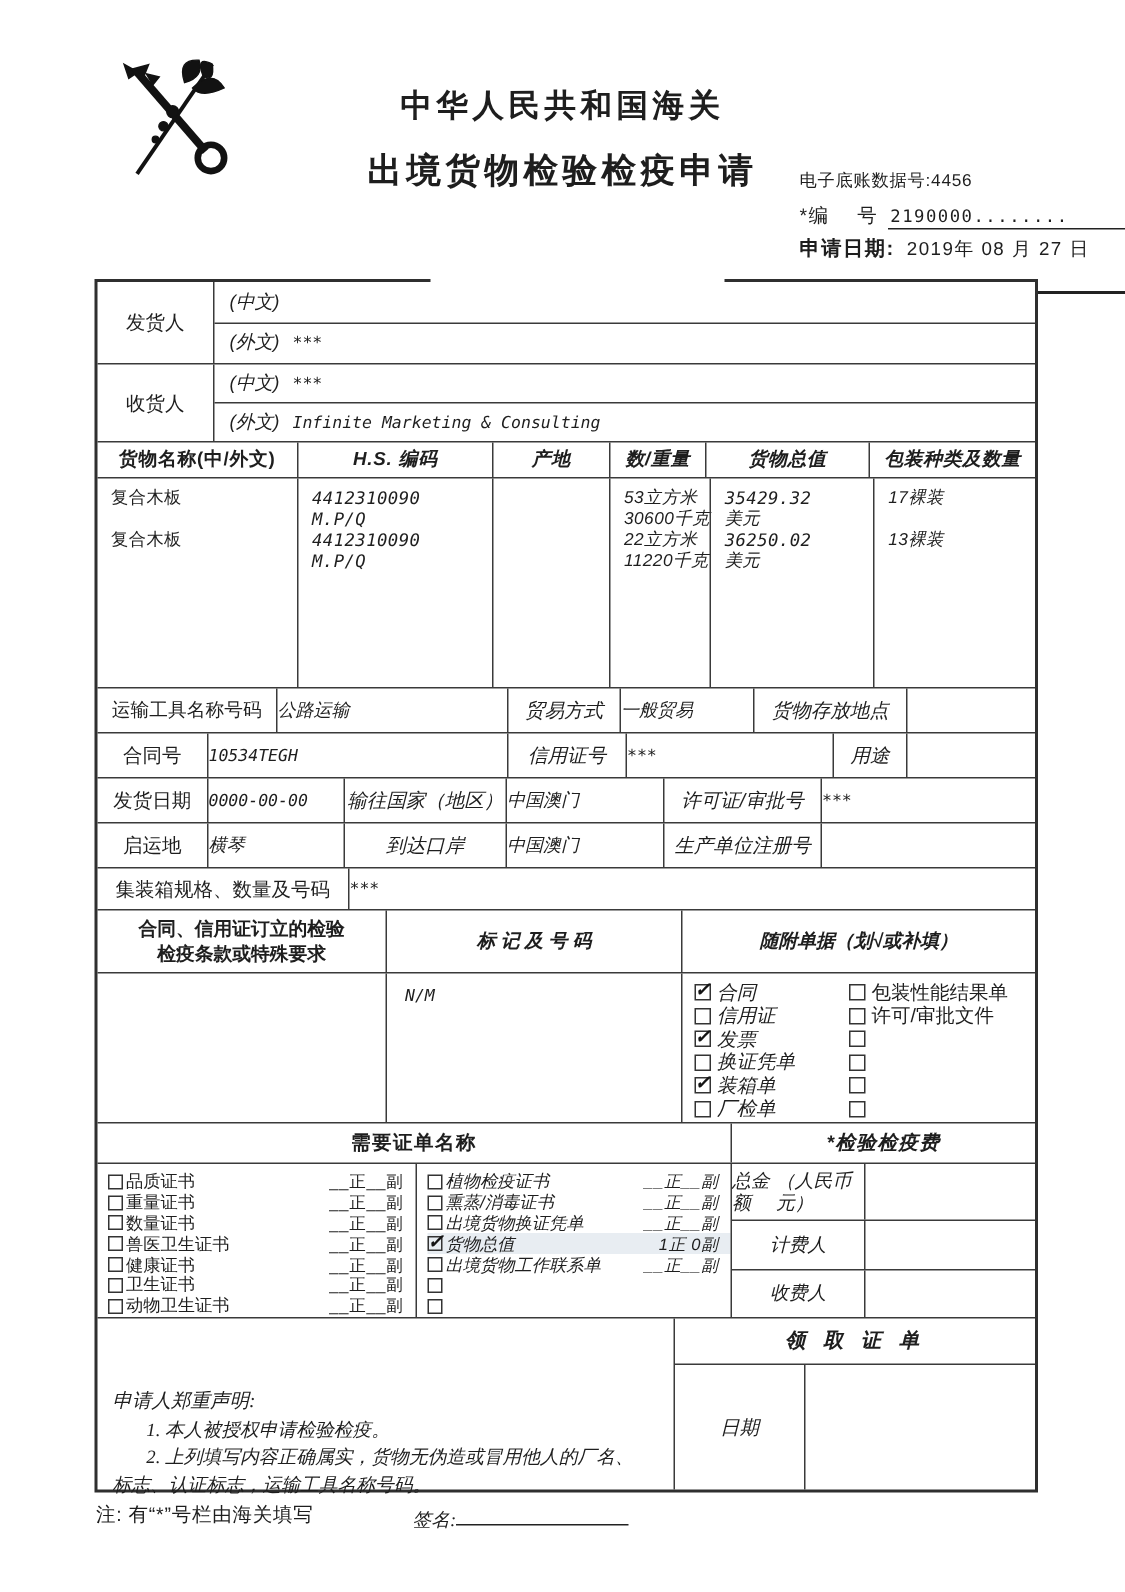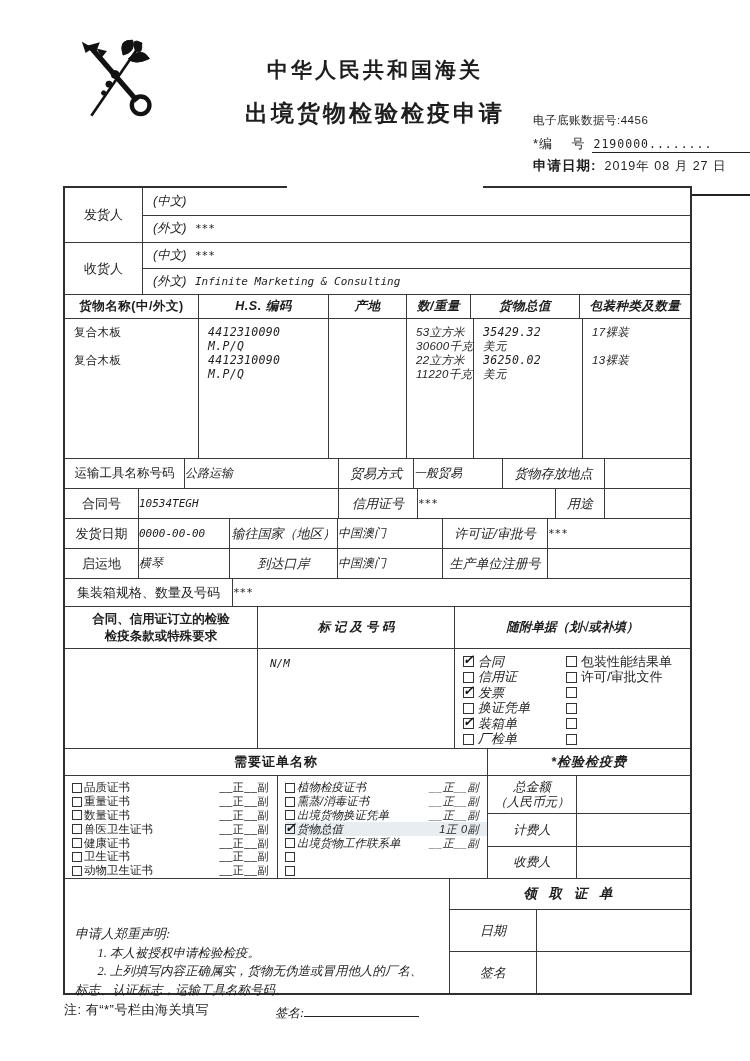--- a/index.html
+++ b/index.html
@@ -64,21 +64,21 @@
   .chead .cell{ display:flex; align-items:center; justify-content:center;
     font-size:13px; font-weight:bold; letter-spacing:1px; }
   .cbody{ height:103px; }
   .clist{ padding:5px 0 0 7px; display:flex; flex-direction:column; }
   .cli{ display:flex; align-items:center; height:13.8px; font-size:11.5px; white-space:nowrap; }
   .cli .cb{ flex:0 0 10px; width:10px; height:10px; margin-right:2px; }
   .copies{ margin-left:auto; padding-right:8px; font-size:11px; letter-spacing:0.5px; }
   .hl{ background:#e8edf2; }
   .feecol{ display:flex; flex-direction:column; }
   .feerow{ display:flex; flex:1; }
-  .feelab{ flex:0 0 88px; display:flex; flex-direction:column; align-items:center;
+  .feelab{ flex:0 0 88px; display:flex; flex-direction:row; align-items:center;
     justify-content:center; font-size:12.5px; line-height:1.15; }
   .feeval{ flex:1; }
   
   .decl{ height:115px; }
   .decl-left{ flex:0 0 384px; padding:7px 10px 0 10px;
     font-family:"Liberation Serif", serif; font-style:italic; font-size:12.5px; line-height:1.5; }
   .decl-left .dtitle{ font-size:13px;margin-top:38px; }
   .decl-left .ind{ text-indent:1.8em; }
   .signline{ padding-left:200px; margin-top:4px; }
   .sig-underline{ display:inline-block; width:115px; border-bottom:1.5px solid #222; height:12px; }
@@ -426,24 +426,20 @@
         <div class="signline">
           <span>签名:</span><span class="sig-underline"></span>
         </div>
       </div>
       <div class="pickup bl">
         <div class="pickup-head">领 取 证 单</div>
         <div class="pickrow bt">
           <div class="picklab">日期</div>
           <div class="pickval bl"></div>
         </div>
-        <div class="pickrow bt">
-          <div class="picklab">签名</div>
-          <div class="pickval bl"></div>
-        </div>
       </div>
     </div>
 
   </div>
 
   <div class="footnote">注: 有“*”号栏由海关填写</div>
 
 </div>
 
 </body></html>

